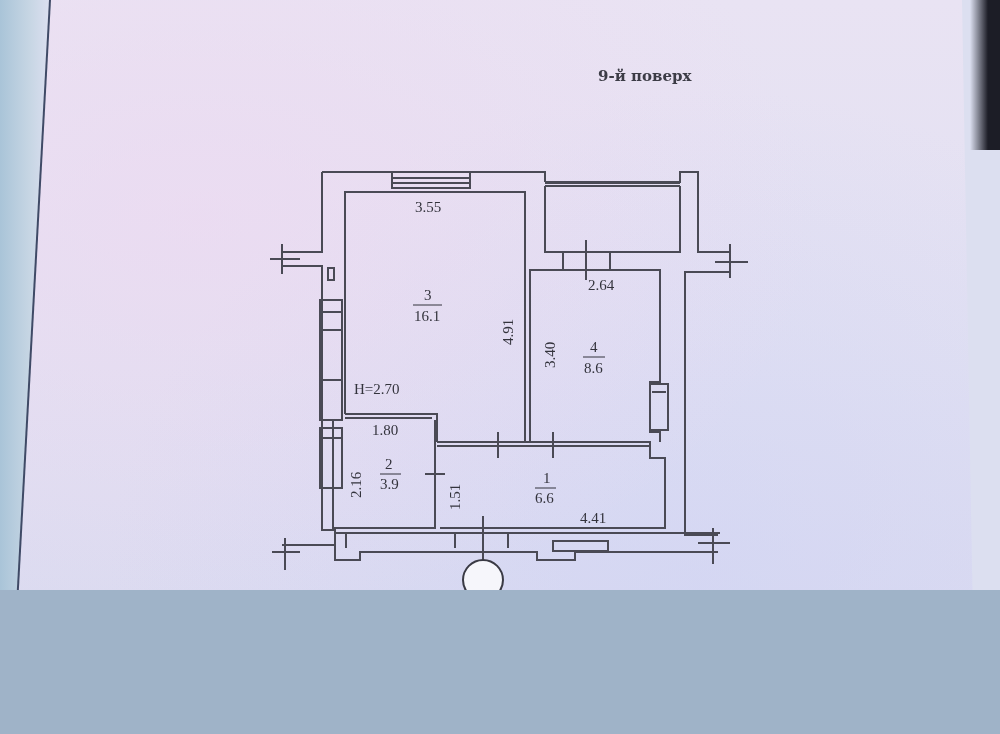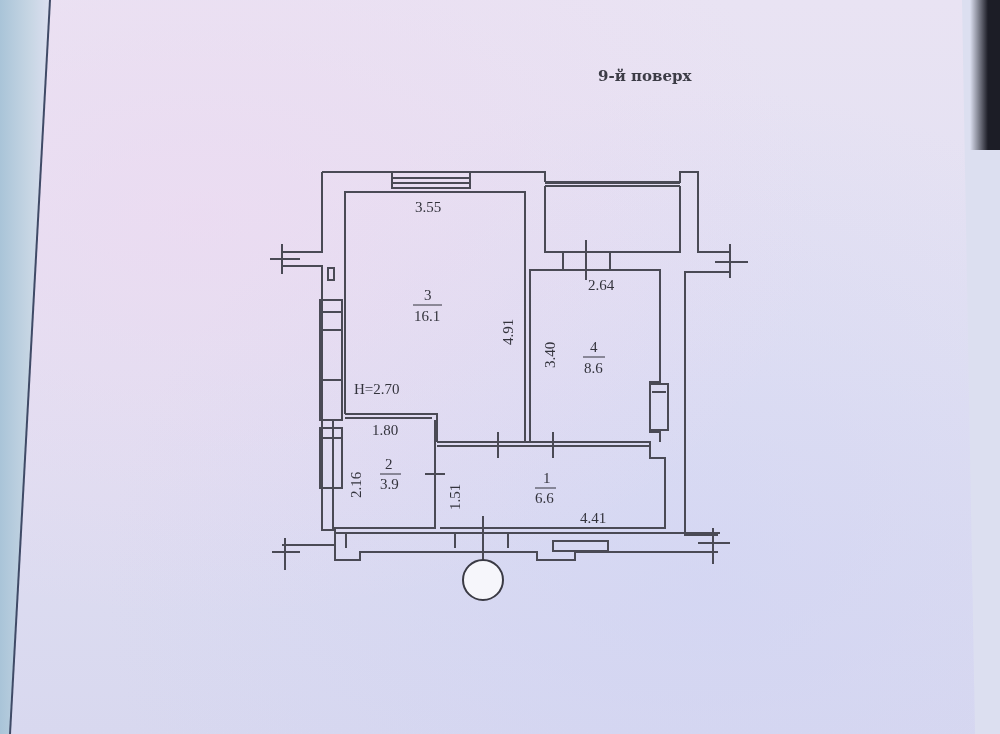--- a/index.html
+++ b/index.html
@@ -6,21 +6,21 @@
       margin: 0;
       padding: 0;
       width: 1000px;
       height: 734px;
       overflow: hidden;
       background: #9fb3c8;
     }
     .scene {
       position: relative;
       width: 1000px;
-      height: 734px;
+      height: 590px;
       background: linear-gradient(90deg, #a9c4d8 0px, #c7d6e4 30px, #dcdff0 50px);
       overflow: hidden;
     }
     .paper {
       position: absolute;
       left: 0;
       top: 0;
       width: 1000px;
       height: 734px;
       background:

